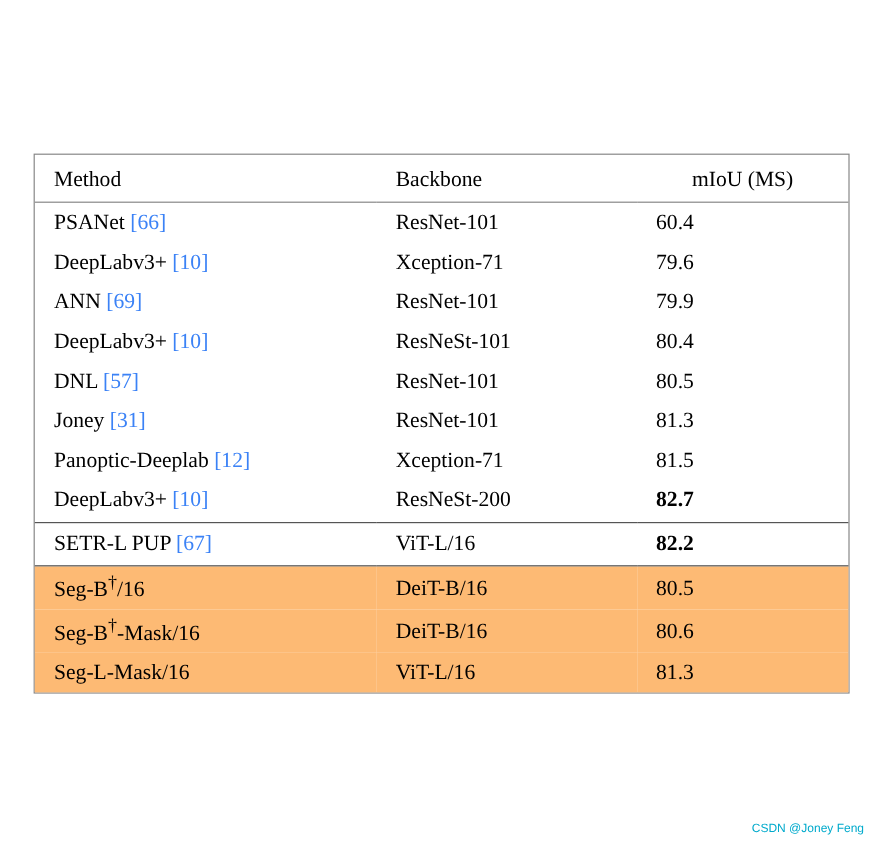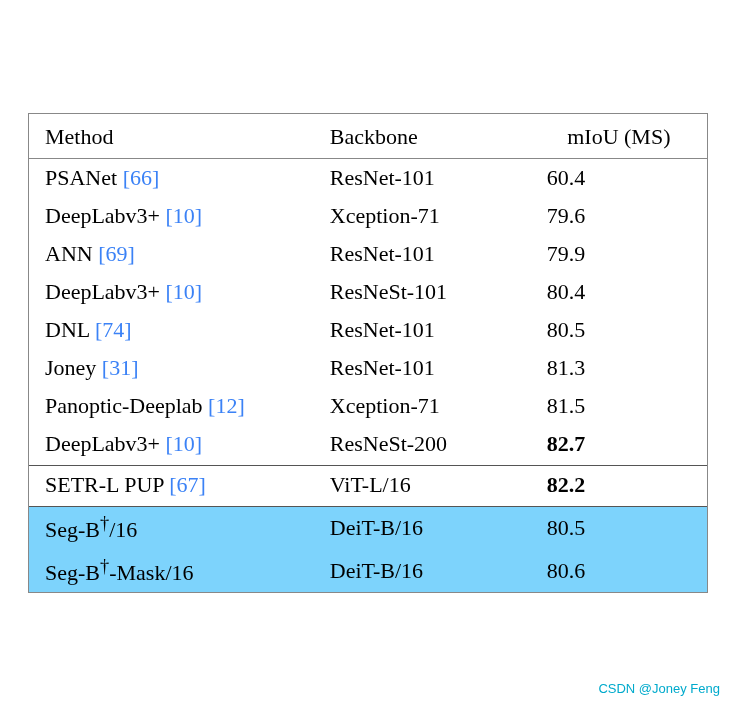--- a/index.html
+++ b/index.html
@@ -13,50 +13,50 @@
       height: 706px;
     }
     .table-wrapper {
       border: 1.5px solid #888;
       width: 680px;
       margin: 20px auto;
     }
     table {
       width: 100%;
       border-collapse: collapse;
-      font-size: 22px;
+      font-size: 18px;
     }
     thead tr th {
       padding: 10px 16px 8px 16px;
       font-weight: normal;
       border-bottom: 1.5px solid #888;
       text-align: left;
     }
     thead tr th:last-child {
       text-align: center;
     }
     tbody tr td {
       padding: 6px 16px;
       text-align: left;
     }
     .col-method { width: 42%; }
     .col-backbone { width: 32%; }
     .col-miou { width: 26%; }
     .highlight-row {
-      background-color: #7dd3fc;
+      background-color: #fdba74;
       padding-left: 16px;
     }
     .ref {
       color: #3b82f6;
     }
     .watermark {
       position: absolute;
       bottom: 10px;
       right: 16px;
-      font-size: 13px;
+      font-size: 10px;
       color: #00aacc;
       font-family: Arial, sans-serif;
     }
 
     tr.divider-after td {
       border-bottom: 1.5px solid #555;
       padding-bottom: 8px;
     }
   </style>
 </head>
@@ -87,21 +87,21 @@
             <td><span>ANN </span><span class="ref">[69]</span></td>
             <td>ResNet-101</td>
             <td>79.9</td>
           </tr>
           <tr>
             <td><span>DeepLabv3+ </span><span class="ref">[10]</span></td>
             <td>ResNeSt-101</td>
             <td>80.4</td>
           </tr>
           <tr>
-            <td><span>DNL </span><span class="ref">[74]</span></td>
+            <td><span>DNL </span><span class="ref">[57]</span></td>
             <td>ResNet-101</td>
             <td>80.5</td>
           </tr>
           <tr>
             <td><span>Joney </span><span class="ref">[31]</span></td>
             <td>ResNet-101</td>
             <td>81.3</td>
           </tr>
           <tr>
             <td><span>Panoptic-Deeplab </span><span class="ref">[12]</span></td>
@@ -121,17 +121,22 @@
           <tr class="highlight-row">
             <td>Seg-B<sup>†</sup>/16</td>
             <td>DeiT-B/16</td>
             <td>80.5</td>
           </tr>
           <tr class="highlight-row">
             <td>Seg-B<sup>†</sup>-Mask/16</td>
             <td>DeiT-B/16</td>
             <td>80.6</td>
           </tr>
+          <tr class="highlight-row">
+            <td>Seg-L-Mask/16</td>
+            <td>ViT-L/16</td>
+            <td>81.3</td>
+          </tr>
         </tbody>
     </table>
   </div>
   <div class="watermark">CSDN @Joney Feng</div>
 </div>
 
 </body></html>

